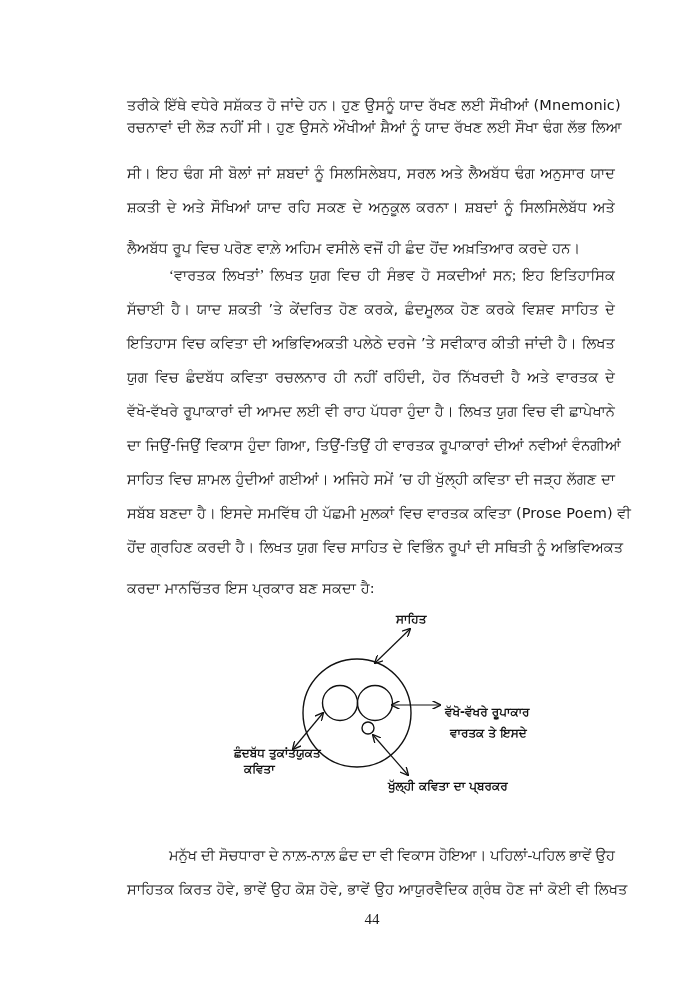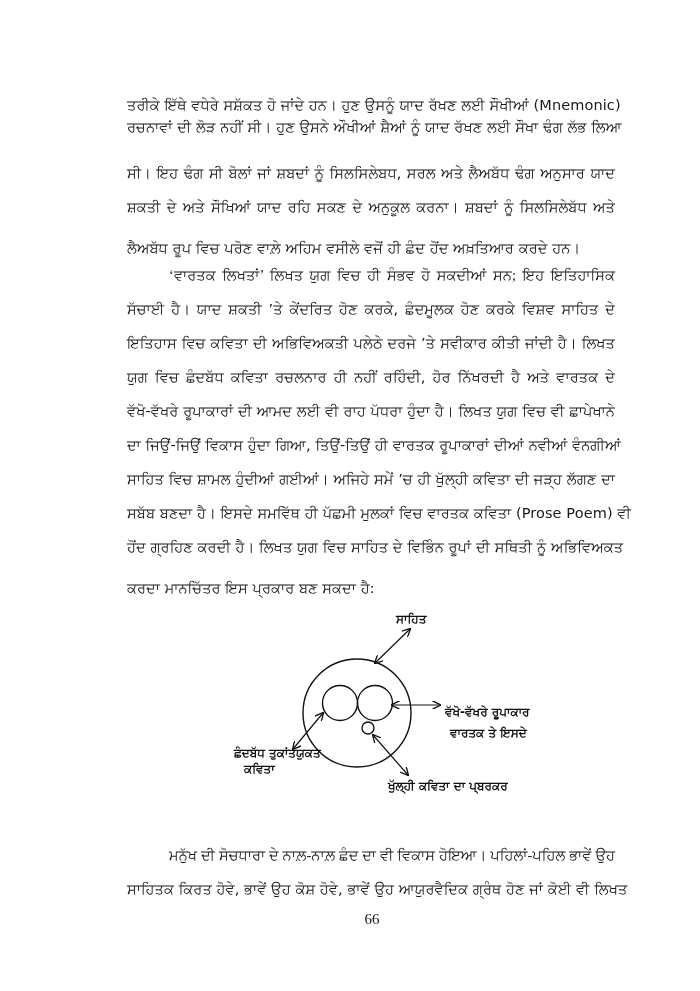--- a/index.html
+++ b/index.html
@@ -69,14 +69,14 @@
     <div class="diag-label" style="left:234px; top:746px;">ਛੰਦਬੱਧ ਤੁਕਾਂਤਯੁਕਤ</div>
     <div class="diag-label" style="left:244px; top:762px;">ਕਵਿਤਾ</div>
     <div class="diag-label" style="left:388px; top:779px;">ਖੁੱਲ੍ਹੀ ਕਵਿਤਾ ਦਾ ਪ੍ਬਰਕਰ</div>
   </div>
 
   <div>
     <div class="line indent" style="top:844px">ਮਨੁੱਖ ਦੀ ਸੋਚਧਾਰਾ ਦੇ ਨਾਲ਼-ਨਾਲ਼ ਛੰਦ ਦਾ ਵੀ ਵਿਕਾਸ ਹੋਇਆ। ਪਹਿਲਾਂ-ਪਹਿਲ ਭਾਵੇਂ ਉਹ</div>
     <div class="line" style="top:878px">ਸਾਹਿਤਕ ਕਿਰਤ ਹੋਵੇ, ਭਾਵੇਂ ਉਹ ਕੋਸ਼ ਹੋਵੇ, ਭਾਵੇਂ ਉਹ ਆਯੁਰਵੈਦਿਕ ਗ੍ਰੰਥ ਹੋਣ ਜਾਂ ਕੋਈ ਵੀ ਲਿਖਤ</div>
   </div>
 
-  <div class="page-number">66</div>
+  <div class="page-number">44</div>
 </div>
 
 </body></html>

